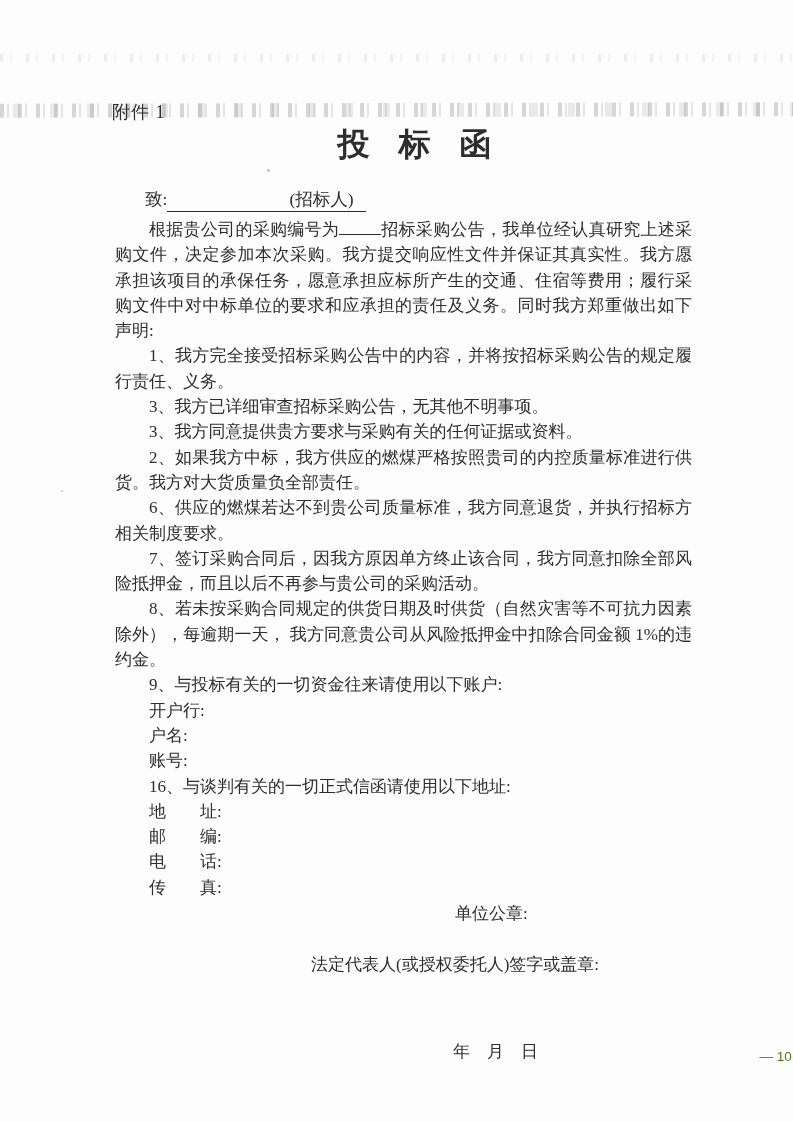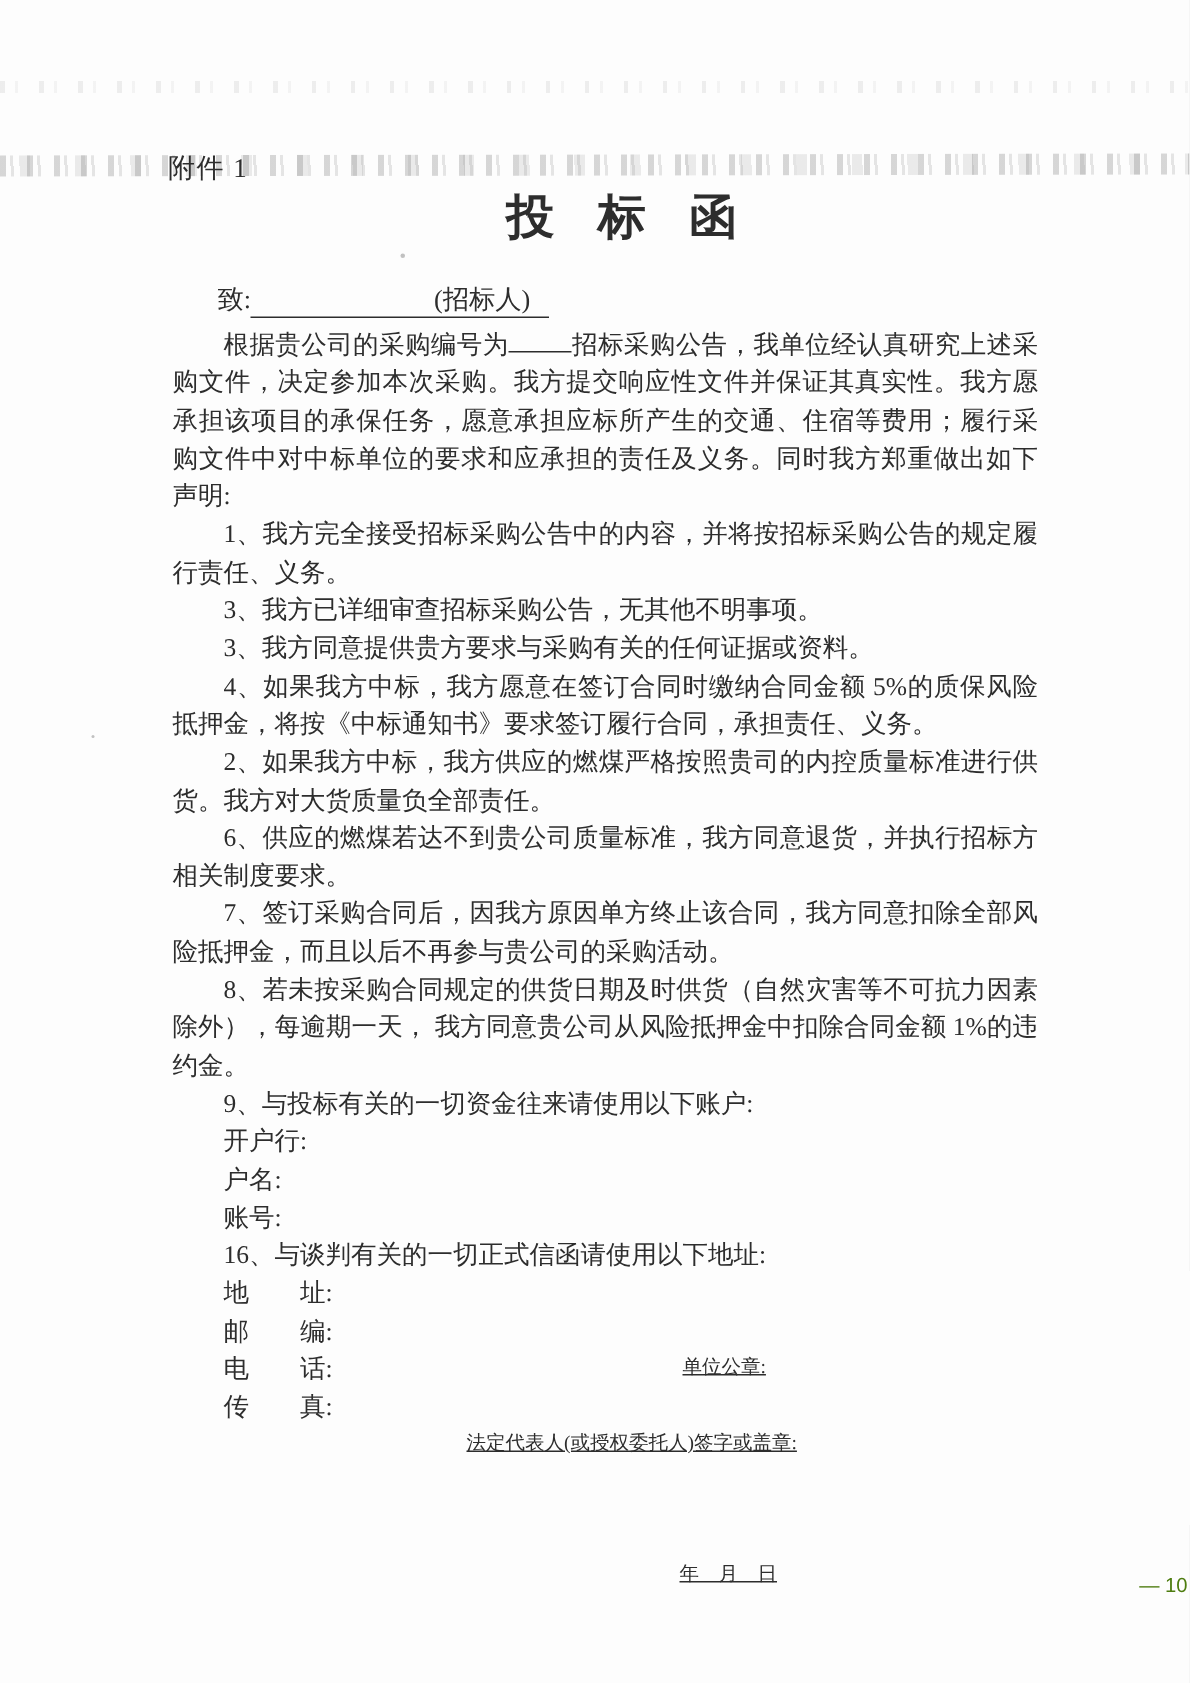--- a/index.html
+++ b/index.html
@@ -48,21 +48,21 @@
     position:absolute; left:115px; top:217px; width:577px;
     font-size:17px; line-height:25.3px;
     text-align:justify;
   }
   .body-block p { margin:0; text-indent:2em; }
   .blank-inline {
     display:inline-block; width:42px; height:1em;
     border-bottom:1.6px solid #2d2d2d; vertical-align:baseline;
   }
 
-  .sig { position:absolute; font-size:13px; white-space:nowrap;text-decoration:underline; }
+  .sig { position:absolute; font-size:17px; white-space:nowrap; }
   .sig-seal  { left:455px; top:902px; }
   .sig-legal { left:311px; top:953px; }
   .sig-date  { left:453px; top:1040px; }
 
   .footer {
     position:absolute; left:0; right:0; top:1049px;
     text-align:right; font-size:13.5px; color:#4d7c0f;
     font-family:"Liberation Sans","DejaVu Sans",sans-serif;
   }
 </style>
@@ -85,21 +85,20 @@
 
   <div class="salutation">
     <span>致:</span><span class="u-line"><span class="fill-gap"></span><span>(招标人)</span><span class="tail-gap"></span></span>
   </div>
 
   <div class="body-block">
     <p><span>根据贵公司的采购编号为</span><span class="blank-inline"></span><span>招标采购公告，我单位经认真研究上述采购文件，决定参加本次采购。我方提交响应性文件并保证其真实性。我方愿承担该项目的承保任务，愿意承担应标所产生的交通、住宿等费用；履行采购文件中对中标单位的要求和应承担的责任及义务。同时我方郑重做出如下声明:</span></p>
     <p>1、我方完全接受招标采购公告中的内容，并将按招标采购公告的规定履行责任、义务。</p>
     <p>3、我方已详细审查招标采购公告，无其他不明事项。</p>
     <p>3、我方同意提供贵方要求与采购有关的任何证据或资料。</p>
-    <p>4、如果我方中标，我方愿意在签订合同时缴纳合同金额 5%的质保风险抵押金，将按《中标通知书》要求签订履行合同，承担责任、义务。</p>
     <p>2、如果我方中标，我方供应的燃煤严格按照贵司的内控质量标准进行供货。我方对大货质量负全部责任。</p>
     <p>6、供应的燃煤若达不到贵公司质量标准，我方同意退货，并执行招标方相关制度要求。</p>
     <p>7、签订采购合同后，因我方原因单方终止该合同，我方同意扣除全部风险抵押金，而且以后不再参与贵公司的采购活动。</p>
     <p>8、若未按采购合同规定的供货日期及时供货（自然灾害等不可抗力因素除外），每逾期一天， 我方同意贵公司从风险抵押金中扣除合同金额 1%的违约金。</p>
     <p>9、与投标有关的一切资金往来请使用以下账户:</p>
     <p>开户行:</p>
     <p>户名:</p>
     <p>账号:</p>
     <p>16、与谈判有关的一切正式信函请使用以下地址:</p>
     <p>地　　址:</p>

